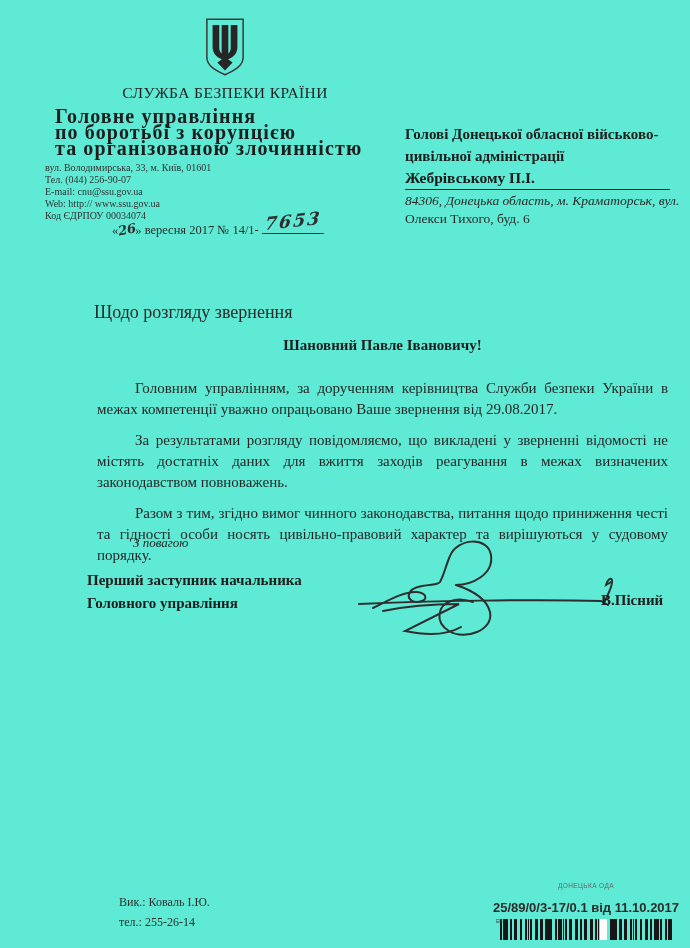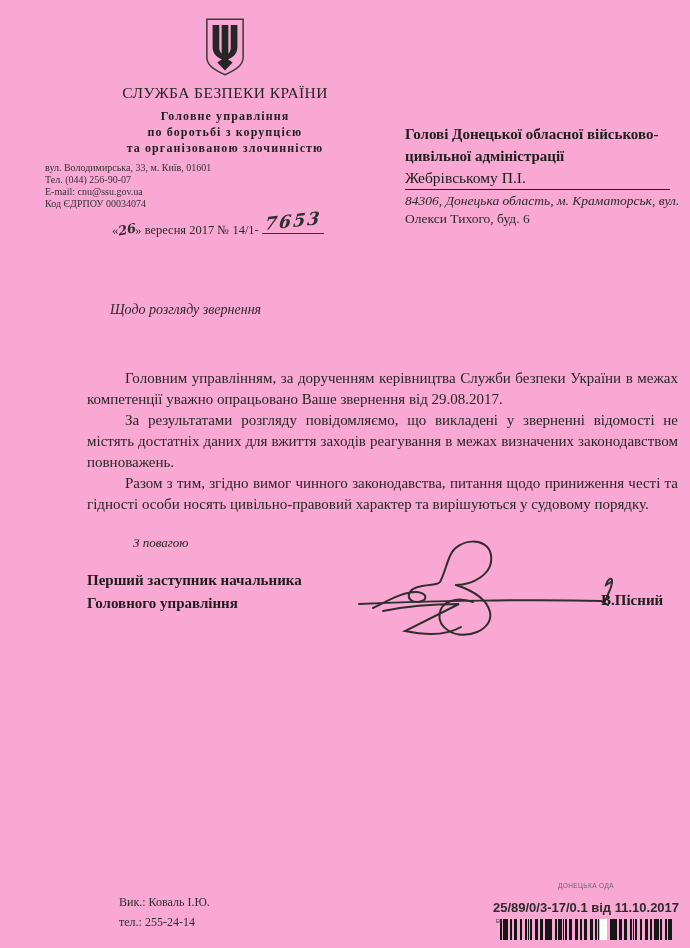--- a/index.html
+++ b/index.html
@@ -1,56 +1,56 @@
 <!DOCTYPE html>
 <html><head>
 <meta charset="utf-8">
 <style>
   html,body{margin:0;padding:0;background:#ffffff;}
   .page{
     position:relative;width:690px;height:948px;margin:0 auto;
-    background:#f9a8d4;color:#222;overflow:hidden;
+    background:#5eead4;color:#222;overflow:hidden;
     font-family:"Liberation Serif", serif;
   }
   .abs{position:absolute;}
 
   
   .emblem{left:204px;top:16px;width:42px;height:62px;}
   .org-name{left:55px;top:84px;width:340px;text-align:center;
     font-size:15.5px;letter-spacing:.4px;color:#242424;}
-  .division{left:55px;top:108px;width:340px;text-align:center;
-    font-weight:bold;font-size:12px;line-height:16px;letter-spacing:1.1px;color:#1e1e1e;}
+  .division{left:55px;top:108px;width:340px;
+    font-weight:bold;font-size:20px;line-height:16px;letter-spacing:1.1px;color:#1e1e1e;}
   .addr-block{left:45px;top:162px;width:340px;
     font-size:10px;line-height:12px;color:#333;}
   .date-line{left:112px;top:219px;font-size:12.5px;color:#2b2b2b;white-space:nowrap;}
   .hand{font-style:italic;font-family:"DejaVu Serif",serif;color:#2e2e2e;}
   .day{display:inline-block;width:17px;transform:rotate(-10deg);font-size:13px;font-weight:bold;}
   .numline{display:inline-block;width:62px;height:14px;border-bottom:1.3px solid #333;
     position:relative;margin-left:3px;vertical-align:baseline;}
   .numline .num{position:absolute;left:3px;top:-8px;font-size:17.5px;font-weight:bold;
     transform:rotate(-6deg) skewX(-12deg);letter-spacing:2px;}
   .ref-line{left:112px;top:241px;font-size:12.5px;color:#2b2b2b;}
   .uline{display:inline-block;height:12px;border-bottom:1px solid #444;vertical-align:baseline;}
   .ul1{width:92px;margin:0 8px 0 6px;}
   .ul2{width:78px;margin-left:10px;}
 
   
   .rcpt-b1{left:405px;top:126px;width:275px;font-weight:bold;font-size:15px;color:#1d1d1d;}
   .rcpt-b2{left:405px;top:148px;width:275px;font-weight:bold;font-size:15px;color:#1d1d1d;}
-  .rcpt-name{left:405px;top:169px;width:275px;font-weight:normal;font-size:15.5px;color:#1a1a1a;}
+  .rcpt-name{left:405px;top:169px;width:275px;font-weight:bold;font-size:15.5px;color:#1a1a1a;}
   .rcpt-rule{left:405px;top:189px;width:265px;height:0;border-top:1.6px solid #222;}
   .rcpt-a1{left:405px;top:193px;width:275px;font-size:13.5px;color:#2a2a2a;font-style:italic;}
   .rcpt-a2{left:405px;top:211px;width:275px;font-size:13.5px;color:#2a2a2a;}
 
   
-  .subject{left:110px;top:302px;font-style:italic;font-size:14px;color:#2a2a2a;}
+  .subject{left:94px;top:302px;font-size:18px;color:#2a2a2a;}
   .salutation{left:87px;top:337px;width:591px;text-align:center;font-weight:bold;font-size:15px;color:#1d1d1d;}
   .body-text{left:87px;top:368px;width:591px;font-size:15px;line-height:21px;
     text-align:justify;color:#262626;}
-  .body-text p{margin:0;text-indent:38px;}
+  .body-text p{margin:10px;text-indent:38px;}
 
   
   .regards{left:133px;top:535px;font-size:13px;color:#262626;font-style:italic;}
   .sign-title{left:87px;top:569px;font-weight:bold;font-size:15px;line-height:23px;color:#1d1d1d;}
   .signature{left:345px;top:534px;width:300px;height:118px;}
   .signer-name{left:601px;top:592px;font-weight:bold;font-size:15px;color:#1d1d1d;}
 
   
   .executor{left:87px;top:892px;font-size:12px;line-height:20px;color:#2e2e2e;margin-left:32px;}
   .stamp{left:492px;top:882px;width:188px;text-align:center;
@@ -84,36 +84,38 @@
   <div class="abs division">
     <div>Головне управління</div>
     <div>по боротьбі з корупцією</div>
     <div>та організованою злочинністю</div>
   </div>
 
   <div class="abs addr-block">
     <div>вул. Володимирська, 33, м. Київ, 01601</div>
     <div>Тел. (044) 256-90-07</div>
     <div>E-mail: cnu@ssu.gov.ua</div>
+    <div>Web: http:// www.ssu.gov.ua</div>
     <div>Код ЄДРПОУ 00034074</div>
   </div>
 
   <div class="abs date-line"><span>«</span><span class="hand day">26</span><span>»</span><span> вересня 2017 № 14/1-</span><span class="numline"><span class="hand num">7653</span></span>
   </div>
 
 
   <div class="abs rcpt-b2">цивільної адміністрації</div>
   <div class="abs rcpt-b1">Голові Донецької обласної військово-</div>
   <div class="abs rcpt-name">Жебрівському П.І.</div>
   <div class="abs rcpt-rule"></div>
   <div class="abs rcpt-a1">84306, Донецька область, м. Краматорськ, вул.</div>
   <div class="abs rcpt-a2">Олекси Тихого, буд. 6</div>
 
   <div class="abs subject">Щодо розгляду звернення</div>
 
+  <div class="abs salutation">Шановний Павле Івановичу!</div>
 
   <div class="abs body-text">
     <p>Головним управлінням, за дорученням керівництва Служби безпеки України в межах компетенції уважно опрацьовано Ваше звернення від 29.08.2017.</p>
     <p>За результатами розгляду повідомляємо, що викладені у зверненні відомості не містять достатніх даних для вжиття заходів реагування в межах визначених законодавством повноважень.</p>
     <p>Разом з тим, згідно вимог чинного законодавства, питання щодо приниження честі та гідності особи носять цивільно-правовий характер та вирішуються у судовому порядку.</p>
   </div>
 
   <div class="abs regards">З повагою</div>
 
   <div class="abs sign-title">
@@ -132,21 +134,21 @@
 
     <path d="M111 51 C126 56 142 65 145 78 C149 96 120 107 104 97 C89 88 93 71 106 67 C114 64 122 66 128 68"></path>
 
     <path d="M38 77 C62 72 92 70 114 70 L60 97 C84 102 104 100 116 93"></path>
   </svg>
 
   <div class="abs signer-name">В.Пісний</div>
 
   <div class="abs executor">
     <div>Вик.: Коваль І.Ю.</div>
-    <div>тел.: 255-24-14</div>
+    <div>тел.: 255-26-14</div>
   </div>
 
   <div class="abs stamp">
     <div class="stamp-org">ДОНЕЦЬКА ОДА</div>
     <div class="stamp-num">25/89/0/3-17/0.1 від 11.10.2017</div>
     <div class="barcode-wrap">
       <span class="barcode-prefix">ЕВ</span>
       <div class="barcode"></div>
     </div>
   </div>

